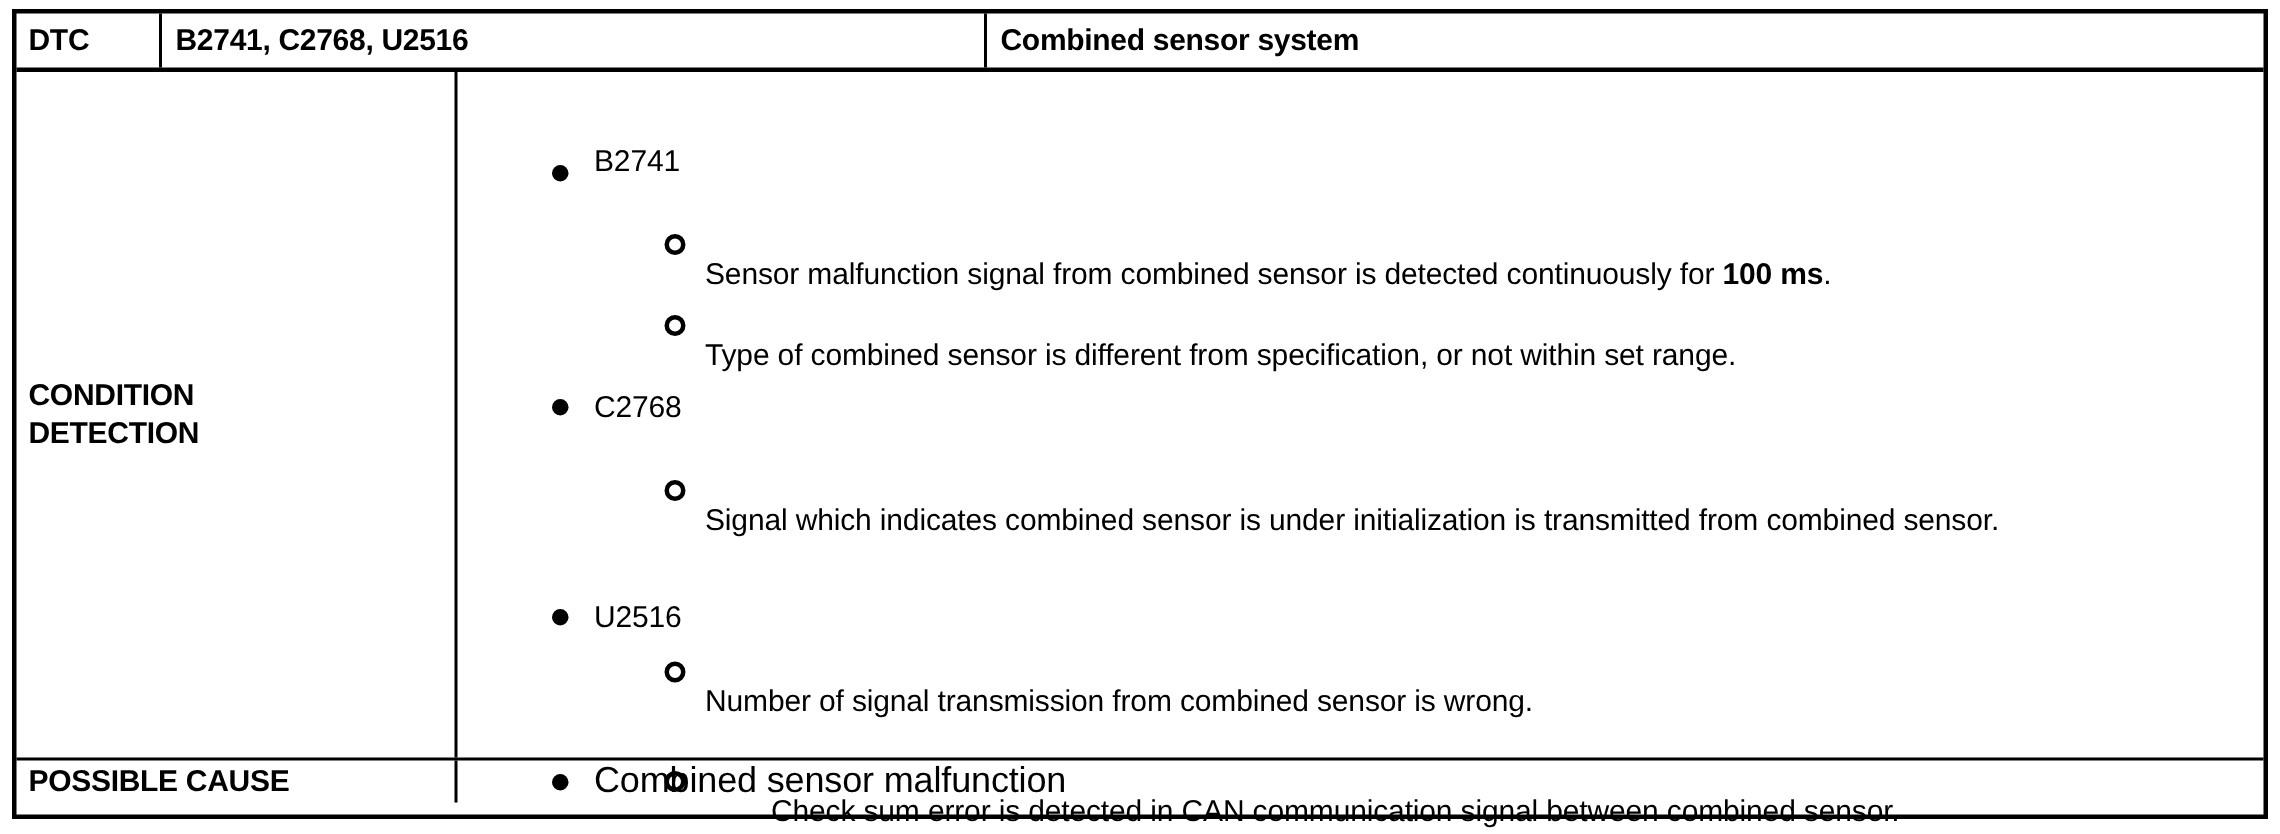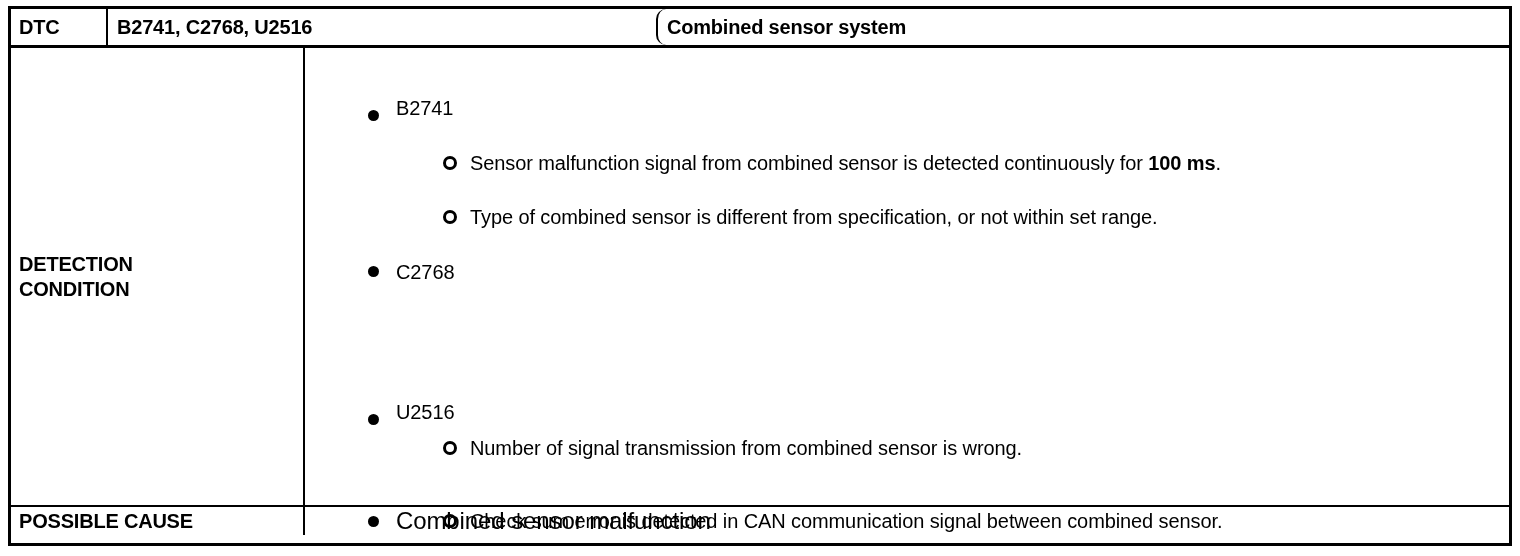--- a/index.html
+++ b/index.html
@@ -50,21 +50,21 @@
     display: flex;
     align-items: center;
     font-weight: bold;
     font-size: 20px;
     letter-spacing: -0.2px;
     white-space: nowrap;
     overflow: hidden;
   }
   .hdr-dtc   { left: 0px;   width: 95px;  padding-left: 8px; }
   .hdr-codes { left: 95px;  width: 550px; padding-left: 9px; border-left: 2px solid #000; }
-  .hdr-title { left: 645px; width: 853px; padding-left: 9px; border-left: 2px solid #000; border-radius: 10px; }
+  .hdr-title { left: 645px; width: 853px; padding-left: 9px; border-left: 2px solid #000; }
 
   
   .detection-row {
     position: relative;
     height: 459px;
     box-sizing: border-box;
     border-bottom: 2px solid #000;
     width: 100%;
   }
   .label-cell {
@@ -127,21 +127,21 @@
     width: 8px;
     height: 8px;
     border-radius: 50%;
     border: 3px solid #000;
     background: #fff;
     box-sizing: content-box;
     margin-top: 6px;
     margin-right: 13px;
     flex: 0 0 auto;
   }
-  .bullet-l2 .txt { display: block; }
+  .bullet-l2 .txt { display: block; margin-top: 20px; }
   .bullet-l2 .txt b { font-weight: bold; }
 
   
   .cause-row {
     position: relative;
     height: 28px;
     box-sizing: border-box;
     width: 100%;
     text-align: right;
   }
@@ -195,22 +195,22 @@
 
     <div class="header-row">
       <div class="hdr-cell hdr-dtc">DTC</div>
       <div class="hdr-cell hdr-codes">B2741, C2768, U2516</div>
       <div class="hdr-cell hdr-title">Combined sensor system</div>
     </div>
 
     <div class="detection-row">
 
       <div class="label-cell">
+        <span class="lbl-line">CONDITION</span>
         <span class="lbl-line">DETECTION</span>
-        <span class="lbl-line">CONDITION</span>
       </div>
 
       <div class="content-cell">
 
         <div class="bullet-l1" style="left:63px; top:47px;align-items:flex-end;">
           <span class="marker-filled"></span>
           <span class="txt">B2741</span>
         </div>
 
         <div class="bullet-l2" style="left:138px; top:102px; width:1055px;">
@@ -221,32 +221,36 @@
         <div class="bullet-l2" style="left:138px; top:156px; width:1055px;">
           <span class="marker-hollow"></span>
           <span class="txt">Type of combined sensor is different from specification, or not within set range.</span>
         </div>
 
         <div class="bullet-l1" style="left:63px; top:211px;">
           <span class="marker-filled"></span>
           <span class="txt">C2768</span>
         </div>
 
-
-        <div class="bullet-l1" style="left:63px; top:351px;align-items:flex-end;">
+        <div class="bullet-l2" style="left:138px; top:266px; width:945px;">
+          <span class="marker-hollow"></span>
+          <span class="txt">Signal which indicates combined sensor is under initialization is transmitted from combined sensor.</span>
+        </div>
+
+        <div class="bullet-l1" style="left:63px; top:351px;">
           <span class="marker-filled"></span>
           <span class="txt">U2516</span>
         </div>
 
         <div class="bullet-l2" style="left:138px; top:387px; width:1055px;">
           <span class="marker-hollow"></span>
           <span class="txt">Number of signal transmission from combined sensor is wrong.</span>
         </div>
 
-        <div class="bullet-l2" style="left:138px; top:460px; width:1055px;">
+        <div class="bullet-l2" style="left:138px; top:460px; width:1055px;gap:44px;">
           <span class="marker-hollow"></span>
           <span class="txt">Check sum error is detected in CAN communication signal between combined sensor.</span>
         </div>
 
       </div>
     </div>
 
     <div class="cause-row">
       <div class="cause-label">POSSIBLE CAUSE</div>
       <div class="cause-content">

